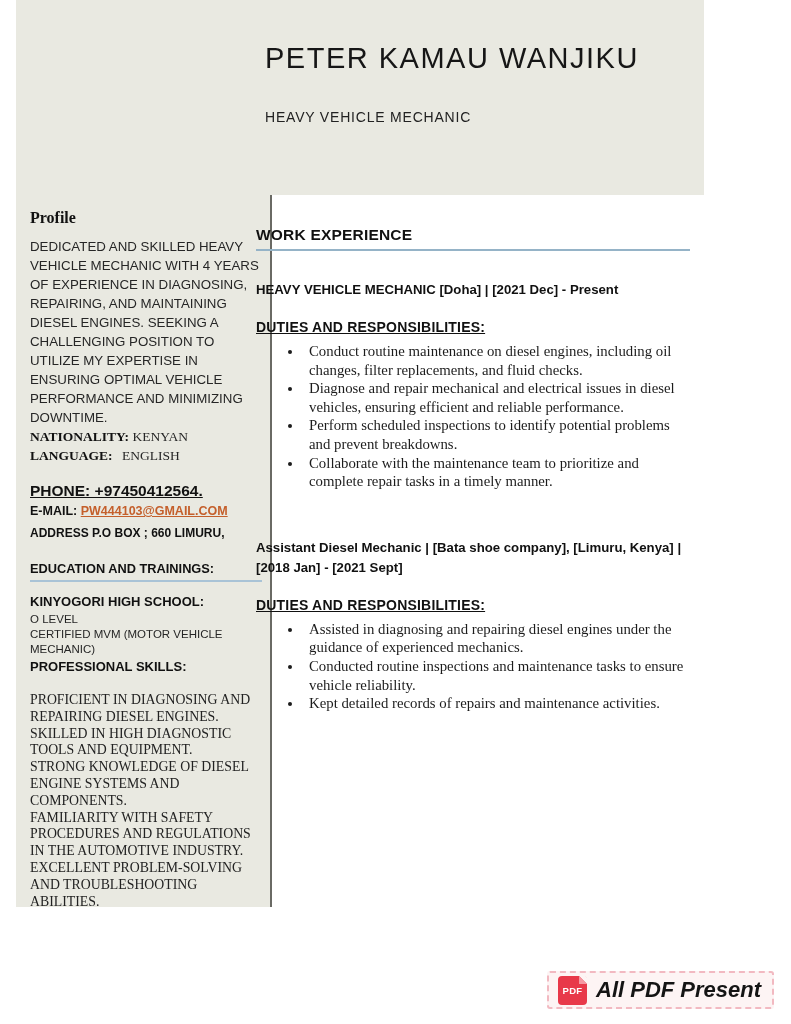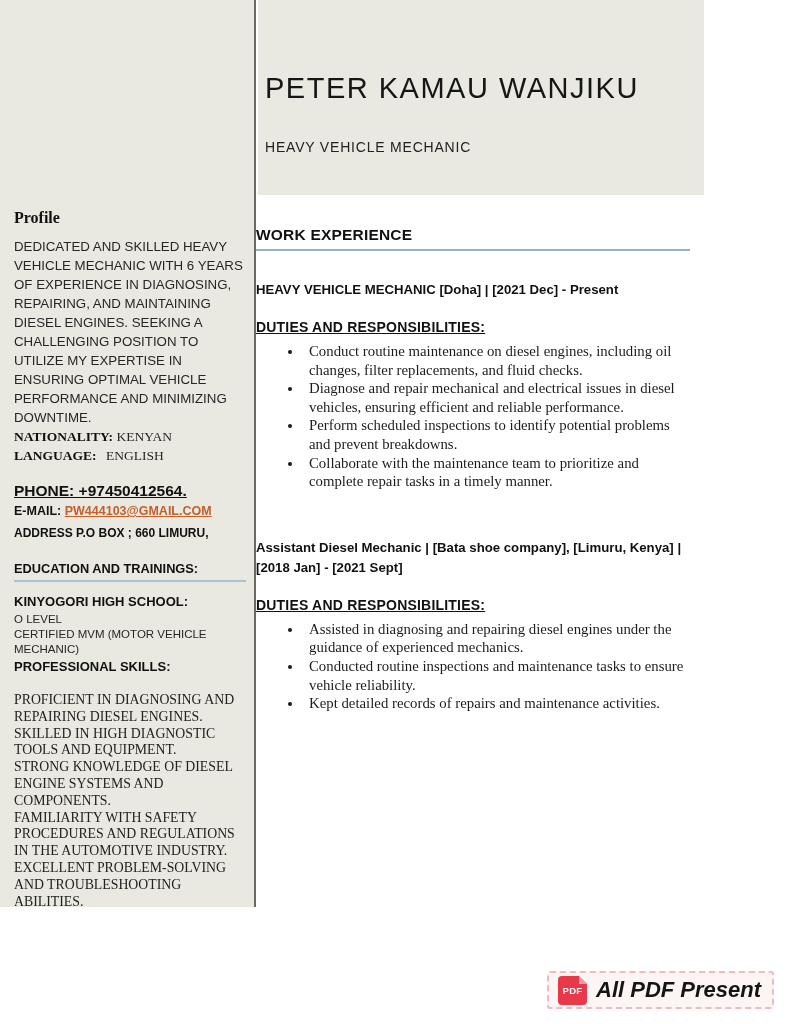--- a/index.html
+++ b/index.html
@@ -4,21 +4,21 @@
 <style>
   html,body{margin:0;padding:0;}
   body{
     width:791px;height:1024px;position:relative;overflow:hidden;
     background:#ffffff;
     font-family:"Liberation Sans",sans-serif;
     color:#1f1f1f;
   }
   
   .sidebar{
-    position:absolute;left:0;top:0;width:256px;height:907px;
+    position:absolute;left:16px;top:0;width:256px;height:907px;
     background:#e9e9e1;border-right:2px solid #6a6a64;
     box-sizing:border-box;padding:0 10px 0 14px;
   }
   .profile-heading{
     margin-top:209px;
     font-family:"Liberation Serif",serif;font-weight:bold;font-size:16px;color:#111;
   }
   .profile-text{
     margin-top:10px;width:234px;
     font-size:13.3px;line-height:19px;color:#262626;
@@ -43,21 +43,21 @@
   .school-cert{font-size:11.5px;line-height:15px;width:200px;color:#262626;}
   .skills-heading{font-weight:bold;font-size:13px;line-height:16px;margin-top:2px;color:#111;}
   .skills{margin-top:17px;width:236px;font-family:"Liberation Serif",serif;font-size:13.8px;line-height:16.8px;color:#222;}
   .skill-item{margin:0;}
   
   .header-band{
     position:absolute;left:258px;top:0;width:446px;height:195px;
     background:#e9e9e1;box-sizing:border-box;padding-left:7px;
   }
   .person-name{
-    padding-top:72px;font-size:29px;letter-spacing:1.5px;color:#161616;white-space:nowrap;
+    padding-top:42px;font-size:29px;letter-spacing:1.5px;color:#161616;white-space:nowrap;
   }
   .person-title{
     margin-top:34px;font-size:14px;letter-spacing:0.8px;color:#222;
   }
   
   .main{position:absolute;left:256px;top:226px;width:445px;}
   .section-heading{
     font-weight:bold;font-size:15.5px;color:#111;letter-spacing:0.2px;
     padding-bottom:5px;border-bottom:2px solid #95b3c7;width:434px;
   }
@@ -91,21 +91,21 @@
   .pdf-icon-label{color:#ffffff;font-weight:bold;font-size:9.5px;letter-spacing:0.3px;}
   .watermark-text{
     font-weight:bold;font-style:italic;font-size:22px;color:#141414;white-space:nowrap;
   }
 </style>
 </head>
 <body>
 
 <div class="sidebar">
   <div class="profile-heading">Profile</div>
-  <div class="profile-text">DEDICATED AND SKILLED HEAVY VEHICLE MECHANIC WITH 6 YEARS OF EXPERIENCE IN DIAGNOSING, REPAIRING, AND MAINTAINING DIESEL ENGINES. SEEKING A CHALLENGING POSITION TO UTILIZE MY EXPERTISE IN ENSURING OPTIMAL VEHICLE PERFORMANCE AND MINIMIZING DOWNTIME.</div>
+  <div class="profile-text">DEDICATED AND SKILLED HEAVY VEHICLE MECHANIC WITH 4 YEARS OF EXPERIENCE IN DIAGNOSING, REPAIRING, AND MAINTAINING DIESEL ENGINES. SEEKING A CHALLENGING POSITION TO UTILIZE MY EXPERTISE IN ENSURING OPTIMAL VEHICLE PERFORMANCE AND MINIMIZING DOWNTIME.</div>
   <div class="fact-row">
     <span class="fact-label">NATIONALITY:</span>
     <span>KENYAN</span>
   </div>
   <div class="fact-row">
     <span class="fact-label">LANGUAGE:</span>
     <span class="lang-gap">ENGLISH</span>
   </div>
 
   <div class="contact">

